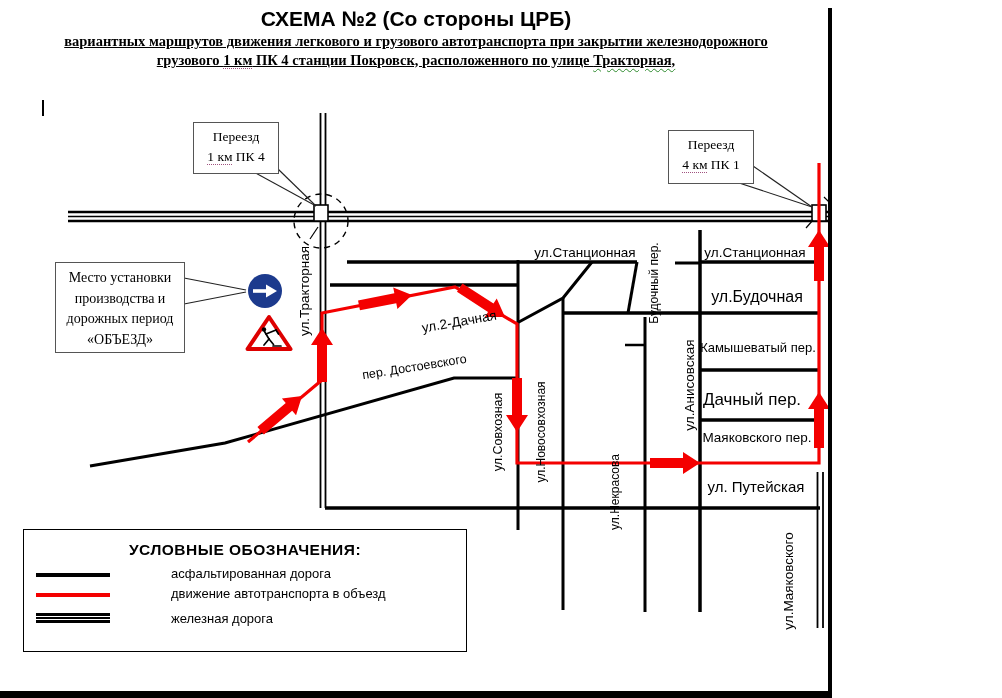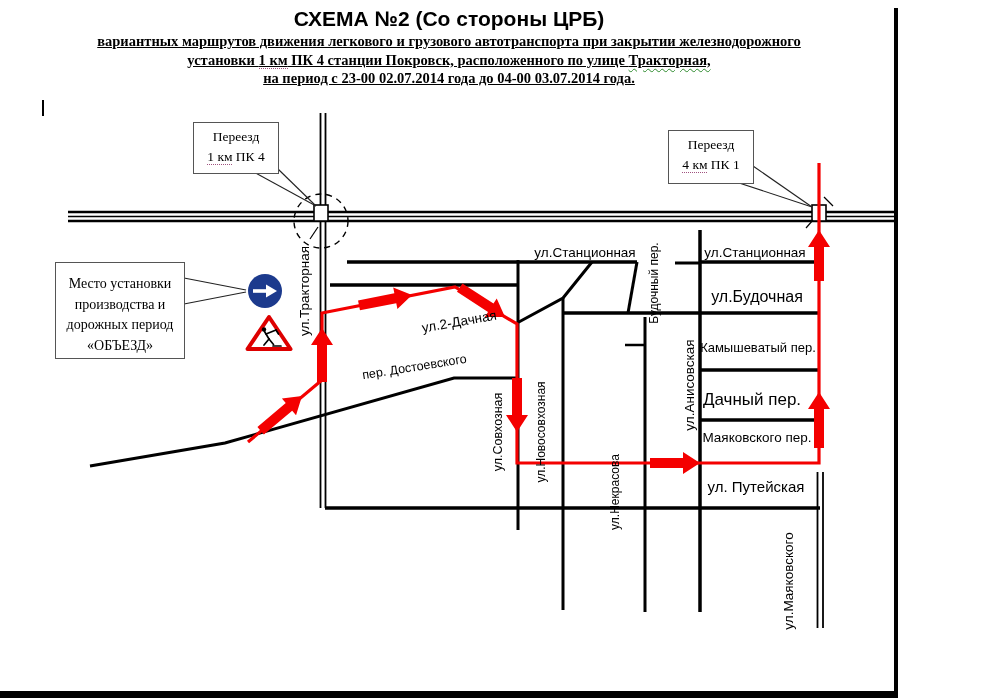--- a/index.html
+++ b/index.html
@@ -1,34 +1,34 @@
 <!DOCTYPE html>
 <html><head>
 <meta charset="utf-8">
 <style>
   html,body{margin:0;padding:0;background:#fff;}
-  .page{position:relative;width:898px;height:698px;background:#fff;overflow:hidden;
+  .page{position:relative;width:832px;height:698px;background:#fff;overflow:hidden;
         font-family:"Liberation Sans",sans-serif;color:#000;}
   .map-svg{position:absolute;left:0;top:0;}
   
   .border-right{position:absolute;right:0;top:8px;width:4px;height:690px;background:#000;}
   .border-bottom{position:absolute;left:0;bottom:0;width:1002px;height:7px;background:#000;}
   .cursor-mark{position:absolute;left:42px;top:100px;width:2px;height:16px;background:#000;}
   
   .title-block{position:absolute;left:0;top:6px;width:100%;text-align:center;}
   .t1{font-size:21px;font-weight:bold;line-height:26px;font-family:"Liberation Sans",sans-serif;}
   .t-serif{font-size:14.5px;font-weight:bold;line-height:18.5px;font-family:"Liberation Serif",serif;text-decoration:underline;}
   .u-dotted{border-bottom:1.5px dotted #a0527f;}
   .u-wavy{text-decoration:underline wavy #2e8b2e 1px;text-underline-offset:3px;}
   
   .callout{position:absolute;border:1.3px solid #555;background:#fff;text-align:center;
            font-family:"Liberation Serif",serif;font-size:13.5px;line-height:20px;padding-top:4px;}
   .co1{left:193px;top:122px;width:84px;height:46px;}
   .co2{left:668px;top:130px;width:84px;height:48px;}
-  .co3{left:55px;top:262px;width:128px;height:84px;font-size:14px;line-height:20.5px;padding-top:11px;}
+  .co3{left:55px;top:262px;width:128px;height:84px;font-size:14px;line-height:20.5px;padding-top:5px;}
   
   .legend{position:absolute;left:23px;top:529px;width:442px;height:121px;border:1.6px solid #000;background:#fff;}
   .legend-title{text-align:center;font-weight:bold;font-size:15.5px;margin-top:11px;letter-spacing:.5px;}
   .lg-label{position:absolute;left:147px;font-size:13px;}
   .lg-sw{position:absolute;left:12px;width:74px;background:#000;}
   .sw-black{top:43px;height:4px;}
   .sw-red{top:63px;height:4px;background:#f40000;}
   .sw-rail-1{top:83px;height:2.5px;}
   .sw-rail-2{top:87px;height:1.5px;}
   .sw-rail-3{top:90px;height:2.5px;}
@@ -36,22 +36,21 @@
   svg text{font-family:"Liberation Sans",sans-serif;fill:#000;}
 </style>
 </head>
 <body>
 
 <div class="page">
 
   <div class="title-block">
     <div class="t1">СХЕМА №2 (Со стороны ЦРБ)</div>
     <div class="t-serif">вариантных маршрутов движения легкового и грузового автотранспорта при закрытии железнодорожного</div>
-    <div class="t-serif"><span>установки </span><span class="u-dotted">1 км</span><span> ПК 4 станции Покровск, расположенного по улице </span><span class="u-wavy">Тракторная,</span></div>
-    <div class="t-serif">на период с 23-00 02.07.2014 года до 04-00 03.07.2014 года.</div>
+    <div class="t-serif"><span>грузового </span><span class="u-dotted">1 км</span><span> ПК 4 станции Покровск, расположенного по улице </span><span class="u-wavy">Тракторная,</span></div>
   </div>
 
   <svg class="map-svg" width="1002" height="698" viewBox="0 0 1002 698">
 
     <g stroke="#000" fill="none">
       <line x1="347" y1="262" x2="637" y2="262" stroke-width="3.5"></line>
       <line x1="330" y1="285" x2="518" y2="285" stroke-width="3.5"></line>
       <polyline points="517,323 563,298 592,262" stroke-width="3"></polyline>
       <line x1="637" y1="262" x2="628" y2="313" stroke-width="3"></line>
       <line x1="675" y1="263" x2="700" y2="263" stroke-width="3"></line>
@@ -159,17 +158,28 @@
     <div><span class="u-dotted">4 км</span><span> ПК 1</span></div>
   </div>
 
   <div class="callout co3">
     <div>Место установки</div>
     <div>производства и</div>
     <div>дорожных период</div>
     <div>«ОБЪЕЗД»</div>
   </div>
 
+  <div class="legend">
+    <div class="legend-title">УСЛОВНЫЕ ОБОЗНАЧЕНИЯ:</div>
+    <div class="lg-sw sw-black"></div>
+    <div class="lg-label lbl1">асфальтированная дорога</div>
+    <div class="lg-sw sw-red"></div>
+    <div class="lg-label lbl2">движение автотранспорта в объезд</div>
+    <div class="lg-sw sw-rail-1"></div>
+    <div class="lg-sw sw-rail-2"></div>
+    <div class="lg-sw sw-rail-3"></div>
+    <div class="lg-label lbl3">железная дорога</div>
+  </div>
 
   <div class="cursor-mark"></div>
   <div class="border-right"></div>
   <div class="border-bottom"></div>
 </div>
 
 </body></html>

